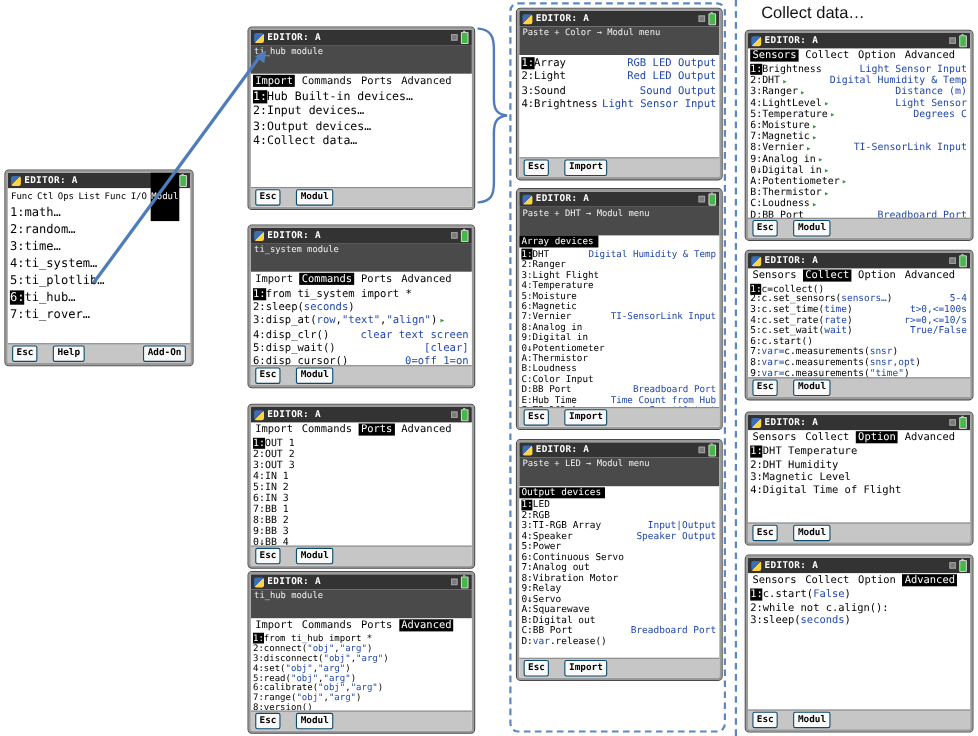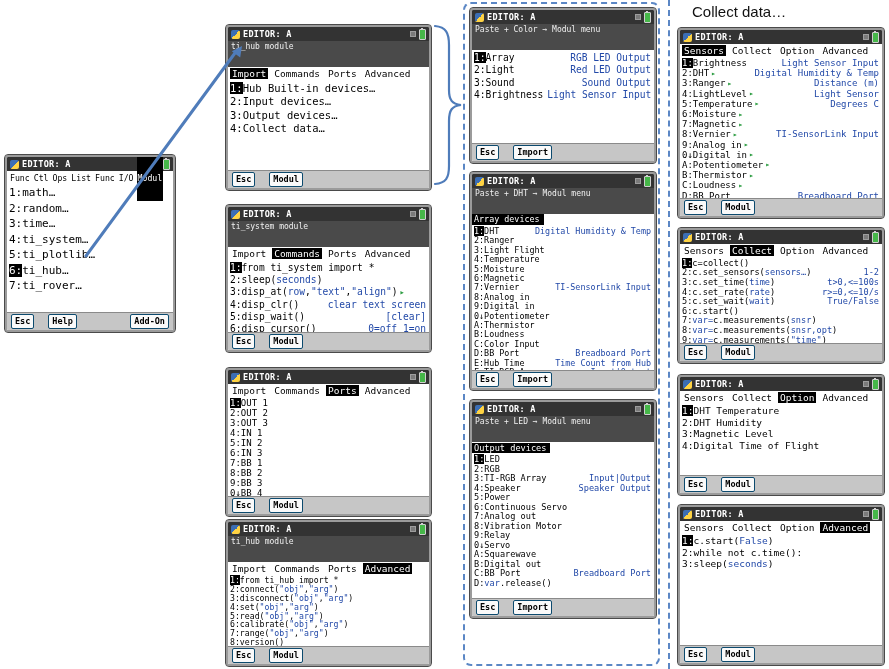--- a/index.html
+++ b/index.html
@@ -336,21 +336,21 @@
           <span class="pyicon"></span>
           <span class="htitle">EDITOR: A</span>
           <span class="hright">
             <span class="gridic"></span>
             <span class="batt"></span>
           </span>
         </div>
         <div class="tabs"><span class="tab">Sensors</span><span class="tab active">Collect</span><span class="tab">Option</span><span class="tab">Advanced</span></div>
         <div class="body">
           <div class="item sel"><span class="p">1:</span><span class="lbl"><span class="k">c=collect()</span></span></div>
-          <div class="item"><span class="p">2:</span><span class="lbl"><span class="k">c.set_sensors(</span><span class="b">sensors…</span><span class="k">)</span></span><span class="note">1-2</span></div>
+          <div class="item"><span class="p">2:</span><span class="lbl"><span class="k">c.set_sensors(</span><span class="b">sensors…</span><span class="k">)</span></span><span class="note">5-4</span></div>
           <div class="item"><span class="p">3:</span><span class="lbl"><span class="k">c.set_time(</span><span class="b">time</span><span class="k">)</span></span><span class="note">t&gt;0,&lt;=100s</span></div>
           <div class="item"><span class="p">4:</span><span class="lbl"><span class="k">c.set_rate(</span><span class="b">rate</span><span class="k">)</span></span><span class="note">r&gt;=0,&lt;=10/s</span></div>
           <div class="item"><span class="p">5:</span><span class="lbl"><span class="k">c.set_wait(</span><span class="b">wait</span><span class="k">)</span></span><span class="note">True/False</span></div>
           <div class="item"><span class="p">6:</span><span class="lbl"><span class="k">c.start()</span></span></div>
           <div class="item"><span class="p">7:</span><span class="lbl"><span class="b">var=</span><span class="k">c.measurements(</span><span class="b">snsr</span><span class="k">)</span></span></div>
           <div class="item"><span class="p">8:</span><span class="lbl"><span class="b">var=</span><span class="k">c.measurements(</span><span class="b">snsr,opt</span><span class="k">)</span></span></div>
           <div class="item"><span class="p">9:</span><span class="lbl"><span class="b">var=</span><span class="k">c.measurements(</span><span class="b">"time"</span><span class="k">)</span></span></div>
         </div>
         <div class="keys">
           <button class="key">Esc</button>
@@ -383,21 +383,21 @@
           <span class="pyicon"></span>
           <span class="htitle">EDITOR: A</span>
           <span class="hright">
             <span class="gridic"></span>
             <span class="batt"></span>
           </span>
         </div>
         <div class="tabs"><span class="tab">Sensors</span><span class="tab">Collect</span><span class="tab">Option</span><span class="tab active">Advanced</span></div>
         <div class="body">
           <div class="item sel"><span class="p">1:</span><span class="lbl"><span class="k">c.start(</span><span class="b">False</span><span class="k">)</span></span></div>
-          <div class="item"><span class="p">2:</span><span class="lbl"><span class="k">while not c.time():</span></span></div>
+          <div class="item"><span class="p">2:</span><span class="lbl"><span class="k">while not c.align():</span></span></div>
           <div class="item"><span class="p">3:</span><span class="lbl"><span class="k">sleep(</span><span class="b">seconds</span><span class="k">)</span></span></div>
         </div>
         <div class="keys">
           <button class="key">Esc</button>
           <button class="key">Modul</button>
         </div>
       </div>
     </div>
 
   <svg class="overlay" width="889" height="669" viewBox="0 0 889 669">

